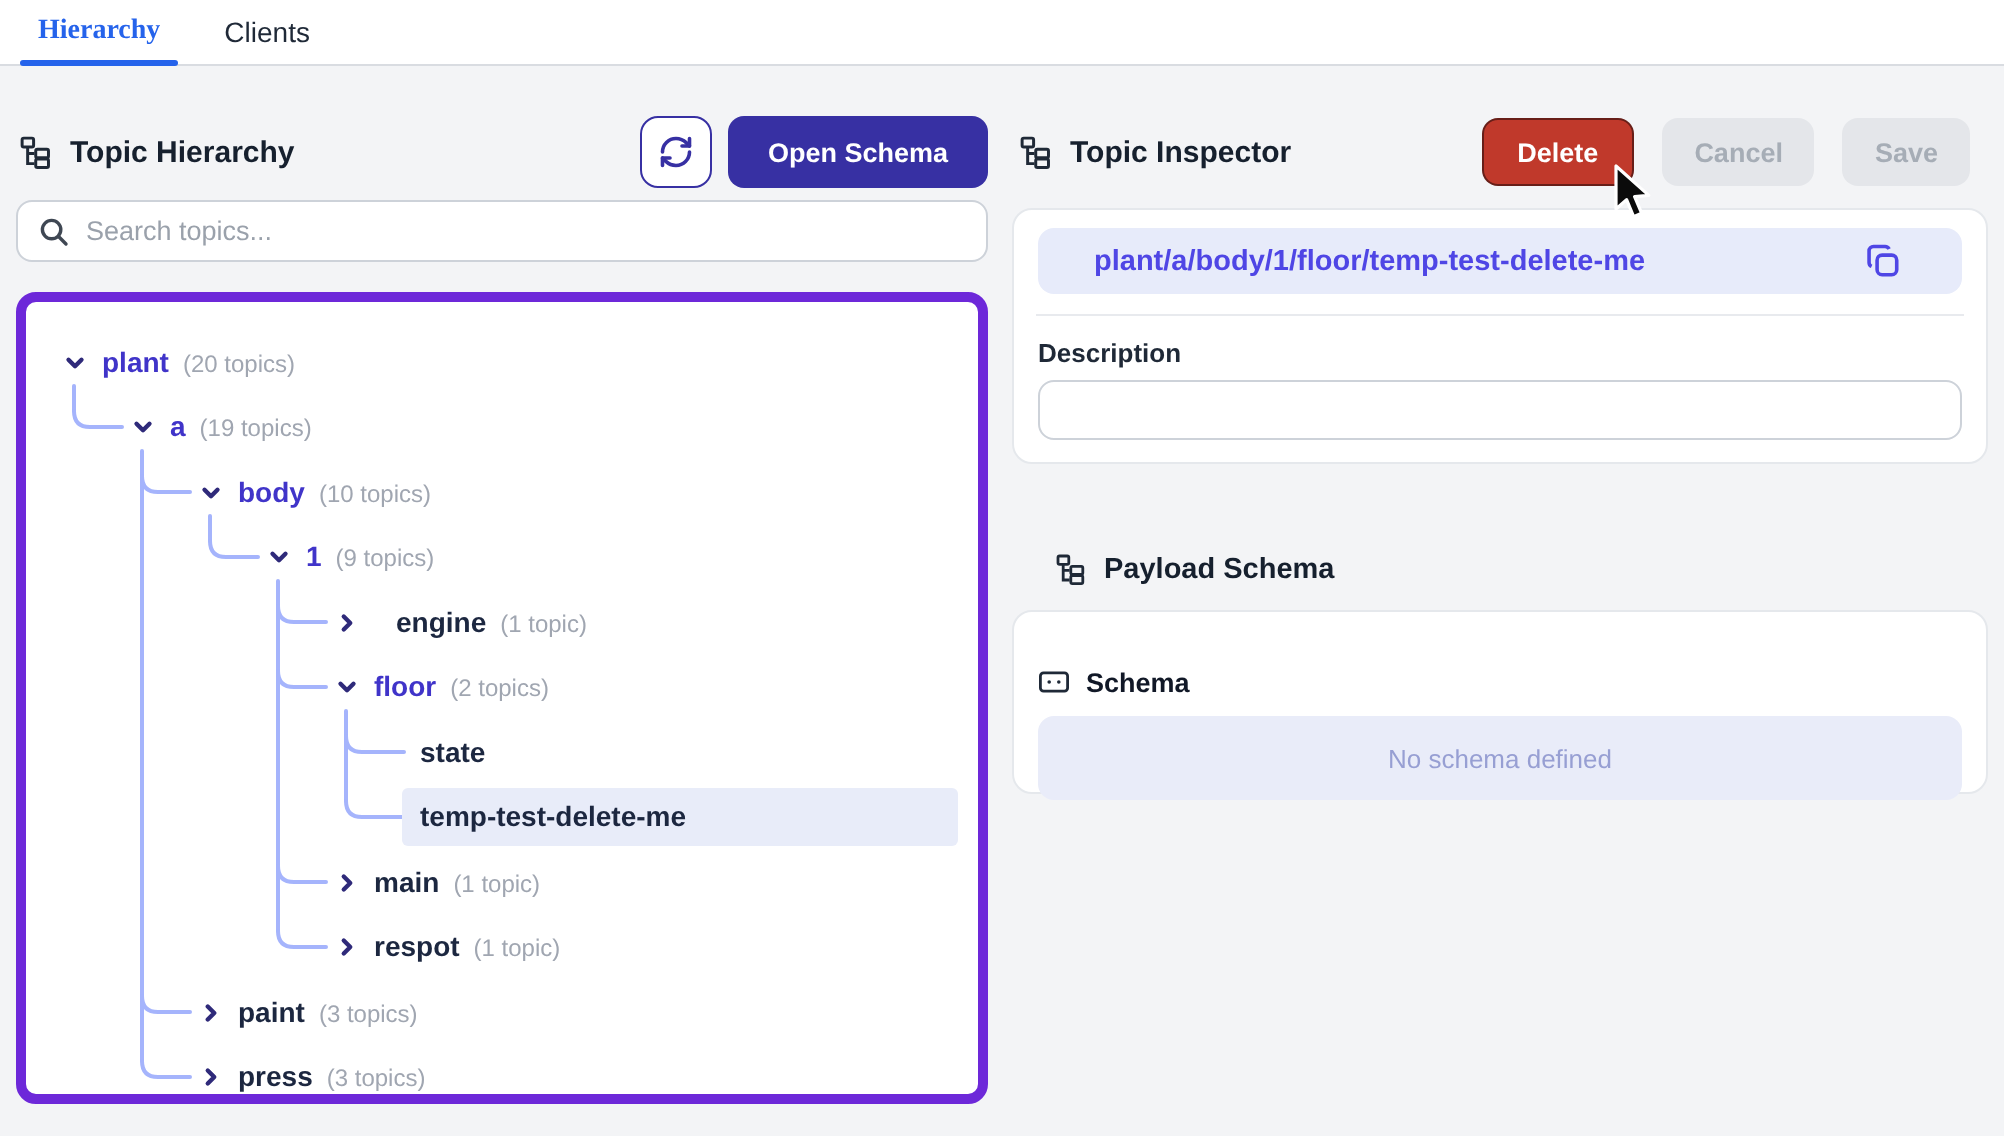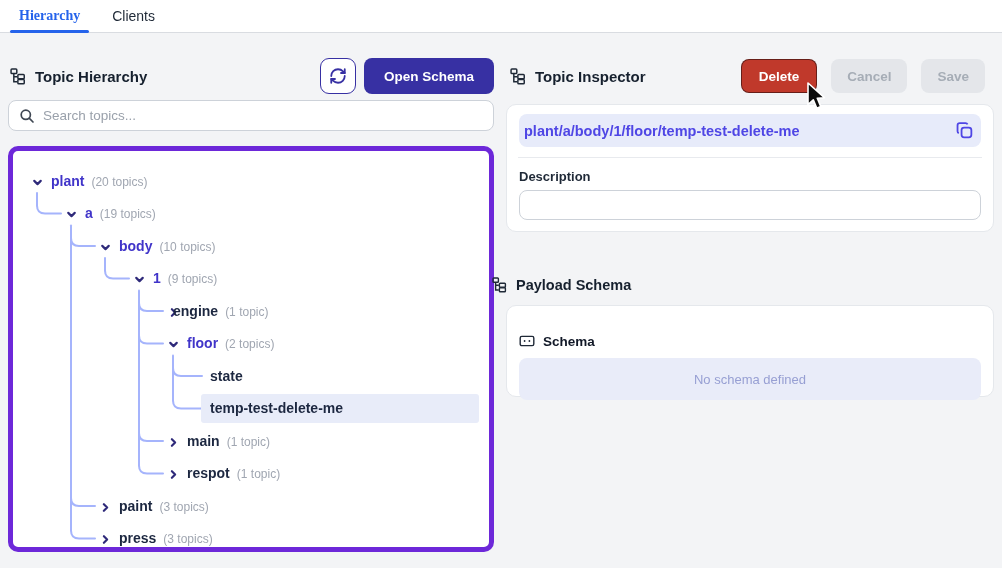--- a/index.html
+++ b/index.html
@@ -59,30 +59,30 @@
   .tree-row .lbl { position:absolute; top:0; line-height:33px; font-size:14px;
     font-weight:700; white-space:nowrap; }
   .tree-row .cnt { font-size:12px; font-weight:400; color:#a0a6b1; margin-left:7px; }
   .lbl.expanded { color:#4034c9; }
   .lbl.closed { color:#1c2740; }
 
   
   .inspector-card { position:absolute; left:506px; top:71px; width:488px; height:128px;
     background:#fff; border:1px solid #e5e8ec; border-radius:10px; padding:9px 12px; }
   .path-chip { height:33px; background:#e7ebfa; border-radius:8px; display:flex;
-    align-items:center; padding:0 5px; }
+    align-items:center; padding:0 28px; }
   .path-chip .path { font-size:14.5px; font-weight:700; color:#4f46e5; flex:1;
     white-space:nowrap; overflow:hidden; }
   .copy-btn { background:none; border:none; cursor:pointer; display:flex; padding:2px; }
   .divider { height:1px; background:#e8eaee; margin:10px -1px 11px; }
   .field-label { font-size:13px; font-weight:700; color:#1f2937; margin:2px 0 6px; }
   .desc-input { width:100%; height:30px; border:1px solid #cdd2d9; border-radius:8px;
     font-family:inherit; font-size:13px; padding:0 10px; outline:none; color:#374151; }
 
-  .payload-header { position:absolute; left:492px; top:244px; display:flex;
+  .payload-header { position:absolute; left:528px; top:244px; display:flex;
     align-items:center; }
   .payload-header .t { font-size:14.5px; font-weight:700; color:#16202e; margin-left:8px; }
 
   .schema-card { position:absolute; left:506px; top:272px; width:488px; height:92px;
     background:#fff; border:1px solid #e5e8ec; border-radius:10px; padding:27px 12px; }
   .schema-row { display:flex; align-items:center; margin-bottom:9px; }
   .schema-row .t { font-size:13.5px; font-weight:700; color:#111827; margin-left:8px; }
   .no-schema { height:42px; background:#e9ecf9; border-radius:8px; display:flex;
     align-items:center; justify-content:center; font-size:13px; color:#979fd3; }
 
@@ -191,21 +191,21 @@
       <div class="tree-row" style="top: 111.25px;">
         <span class="chev" style="left: 119.5px;"><svg width="13" height="13" viewBox="0 0 12 12" fill="none" stroke="#2f2a7a" stroke-width="2" stroke-linecap="round" stroke-linejoin="round">
             <path d="M3 4.5 L6 7.5 L9 4.5"></path>
           </svg></span>
         <span class="lbl expanded" style="left: 140px;">1<span class="cnt">(9 topics)</span></span>
       </div>
       <div class="tree-row" style="top: 143.75px;">
         <span class="chev" style="left: 153.5px;"><svg width="13" height="13" viewBox="0 0 12 12" fill="none" stroke="#2f2a7a" stroke-width="2" stroke-linecap="round" stroke-linejoin="round">
             <path d="M4.5 3 L7.5 6 L4.5 9"></path>
           </svg></span>
-        <span class="lbl closed" style="left: 160px;">engine<span class="cnt">(1 topic)</span></span>
+        <span class="lbl closed" style="left: 185px;">engine<span class="cnt">(1 topic)</span></span>
       </div>
       <div class="tree-row" style="top: 176.25px;">
         <span class="chev" style="left: 153.5px;"><svg width="13" height="13" viewBox="0 0 12 12" fill="none" stroke="#2f2a7a" stroke-width="2" stroke-linecap="round" stroke-linejoin="round">
             <path d="M3 4.5 L6 7.5 L9 4.5"></path>
           </svg></span>
         <span class="lbl expanded" style="left: 174px;">floor<span class="cnt">(2 topics)</span></span>
       </div>
       <div class="tree-row" style="top: 208.75px;">
         <span class="lbl closed" style="left: 197px;">state</span>
       </div>

